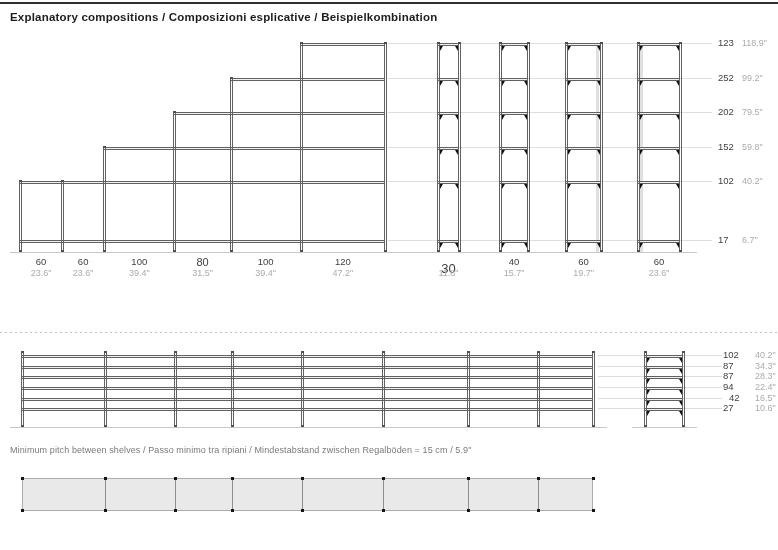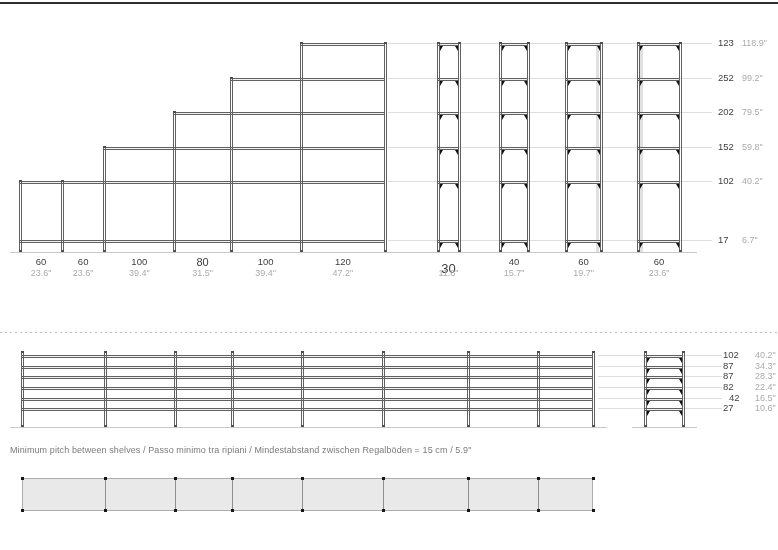--- a/index.html
+++ b/index.html
@@ -17,20 +17,21 @@
   .note{left:10px;font-size:9px;color:#7a7a7a;letter-spacing:.1px;}
   #note-pitch{top:445px;}
   #note-continuity{top:529px;}
   .lbl{line-height:10px;white-space:nowrap;}
 </style>
 </head>
 <body>
 
 <div id="canvas">
   <div class="abs" id="top-rule"></div>
+  <div class="abs" id="page-title">Explanatory compositions / Composizioni esplicative / Beispielkombination</div>
 
   <div class="layer" id="diagram-top">
       <div style="left: 388px; top: 240px; width: 324px; height: 1px; background: rgb(222, 222, 222);"></div>
       <div style="left: 388px; top: 181px; width: 324px; height: 1px; background: rgb(222, 222, 222);"></div>
       <div style="left: 388px; top: 147px; width: 324px; height: 1px; background: rgb(222, 222, 222);"></div>
       <div style="left: 388px; top: 112px; width: 324px; height: 1px; background: rgb(222, 222, 222);"></div>
       <div style="left: 388px; top: 78px; width: 324px; height: 1px; background: rgb(222, 222, 222);"></div>
       <div style="left: 388px; top: 43px; width: 324px; height: 1px; background: rgb(222, 222, 222);"></div>
       <div style="left: 10px; top: 252px; width: 687px; height: 1px; background: rgb(200, 200, 200);"></div>
       <div style="left: 20px; top: 240px; width: 365px; height: 3px; box-sizing: border-box; border-top: 1px solid rgb(97, 97, 97); border-bottom: 1px solid rgb(97, 97, 97); background: rgb(241, 241, 241);"></div>
@@ -259,21 +260,21 @@
       <div style="left: 644px; top: 425px; width: 3px; height: 2px; background: rgb(79, 79, 79);"></div>
       <div style="left: 682px; top: 352px; width: 3px; height: 75px; box-sizing: border-box; border-left: 1px solid rgb(97, 97, 97); border-right: 1px solid rgb(97, 97, 97);"></div>
       <div style="left: 682px; top: 351px; width: 3px; height: 2px; background: rgb(79, 79, 79);"></div>
       <div style="left: 682px; top: 425px; width: 3px; height: 2px; background: rgb(79, 79, 79);"></div>
       <div class="lbl" style="top: 350px; font-size: 9.5px; color: rgb(63, 63, 63); left: 723px;">102</div>
       <div class="lbl" style="top: 350px; font-size: 9px; color: rgb(171, 171, 171); left: 755px;">40.2"</div>
       <div class="lbl" style="top: 361px; font-size: 9.5px; color: rgb(63, 63, 63); left: 723px;">87</div>
       <div class="lbl" style="top: 361px; font-size: 9px; color: rgb(171, 171, 171); left: 755px;">34.3"</div>
       <div class="lbl" style="top: 371px; font-size: 9.5px; color: rgb(63, 63, 63); left: 723px;">87</div>
       <div class="lbl" style="top: 371px; font-size: 9px; color: rgb(171, 171, 171); left: 755px;">28.3"</div>
-      <div class="lbl" style="top: 382px; font-size: 9.5px; color: rgb(63, 63, 63); left: 723px;">82</div>
+      <div class="lbl" style="top: 382px; font-size: 9.5px; color: rgb(63, 63, 63); left: 723px;">94</div>
       <div class="lbl" style="top: 382px; font-size: 9px; color: rgb(171, 171, 171); left: 755px;">22.4"</div>
       <div class="lbl" style="top: 393px; font-size: 9.5px; color: rgb(63, 63, 63); left: 723px; margin-left: 6px;">42</div>
       <div class="lbl" style="top: 393px; font-size: 9px; color: rgb(171, 171, 171); left: 755px;">16.5"</div>
       <div class="lbl" style="top: 403px; font-size: 9.5px; color: rgb(63, 63, 63); left: 723px;">27</div>
       <div class="lbl" style="top: 403px; font-size: 9px; color: rgb(171, 171, 171); left: 755px;">10.6"</div>
     </div>
   <div class="abs note" id="note-pitch">Minimum pitch between shelves / Passo minimo tra ripiani / Mindestabstand zwischen Regalböden = 15 cm / 5.9"</div>
 
   <div class="layer" id="diagram-bottom">
       <div style="left: 22px; top: 478px; width: 571px; height: 33px; background: rgb(233, 233, 233); border: 1px solid rgb(173, 173, 173); box-sizing: border-box;"></div>

